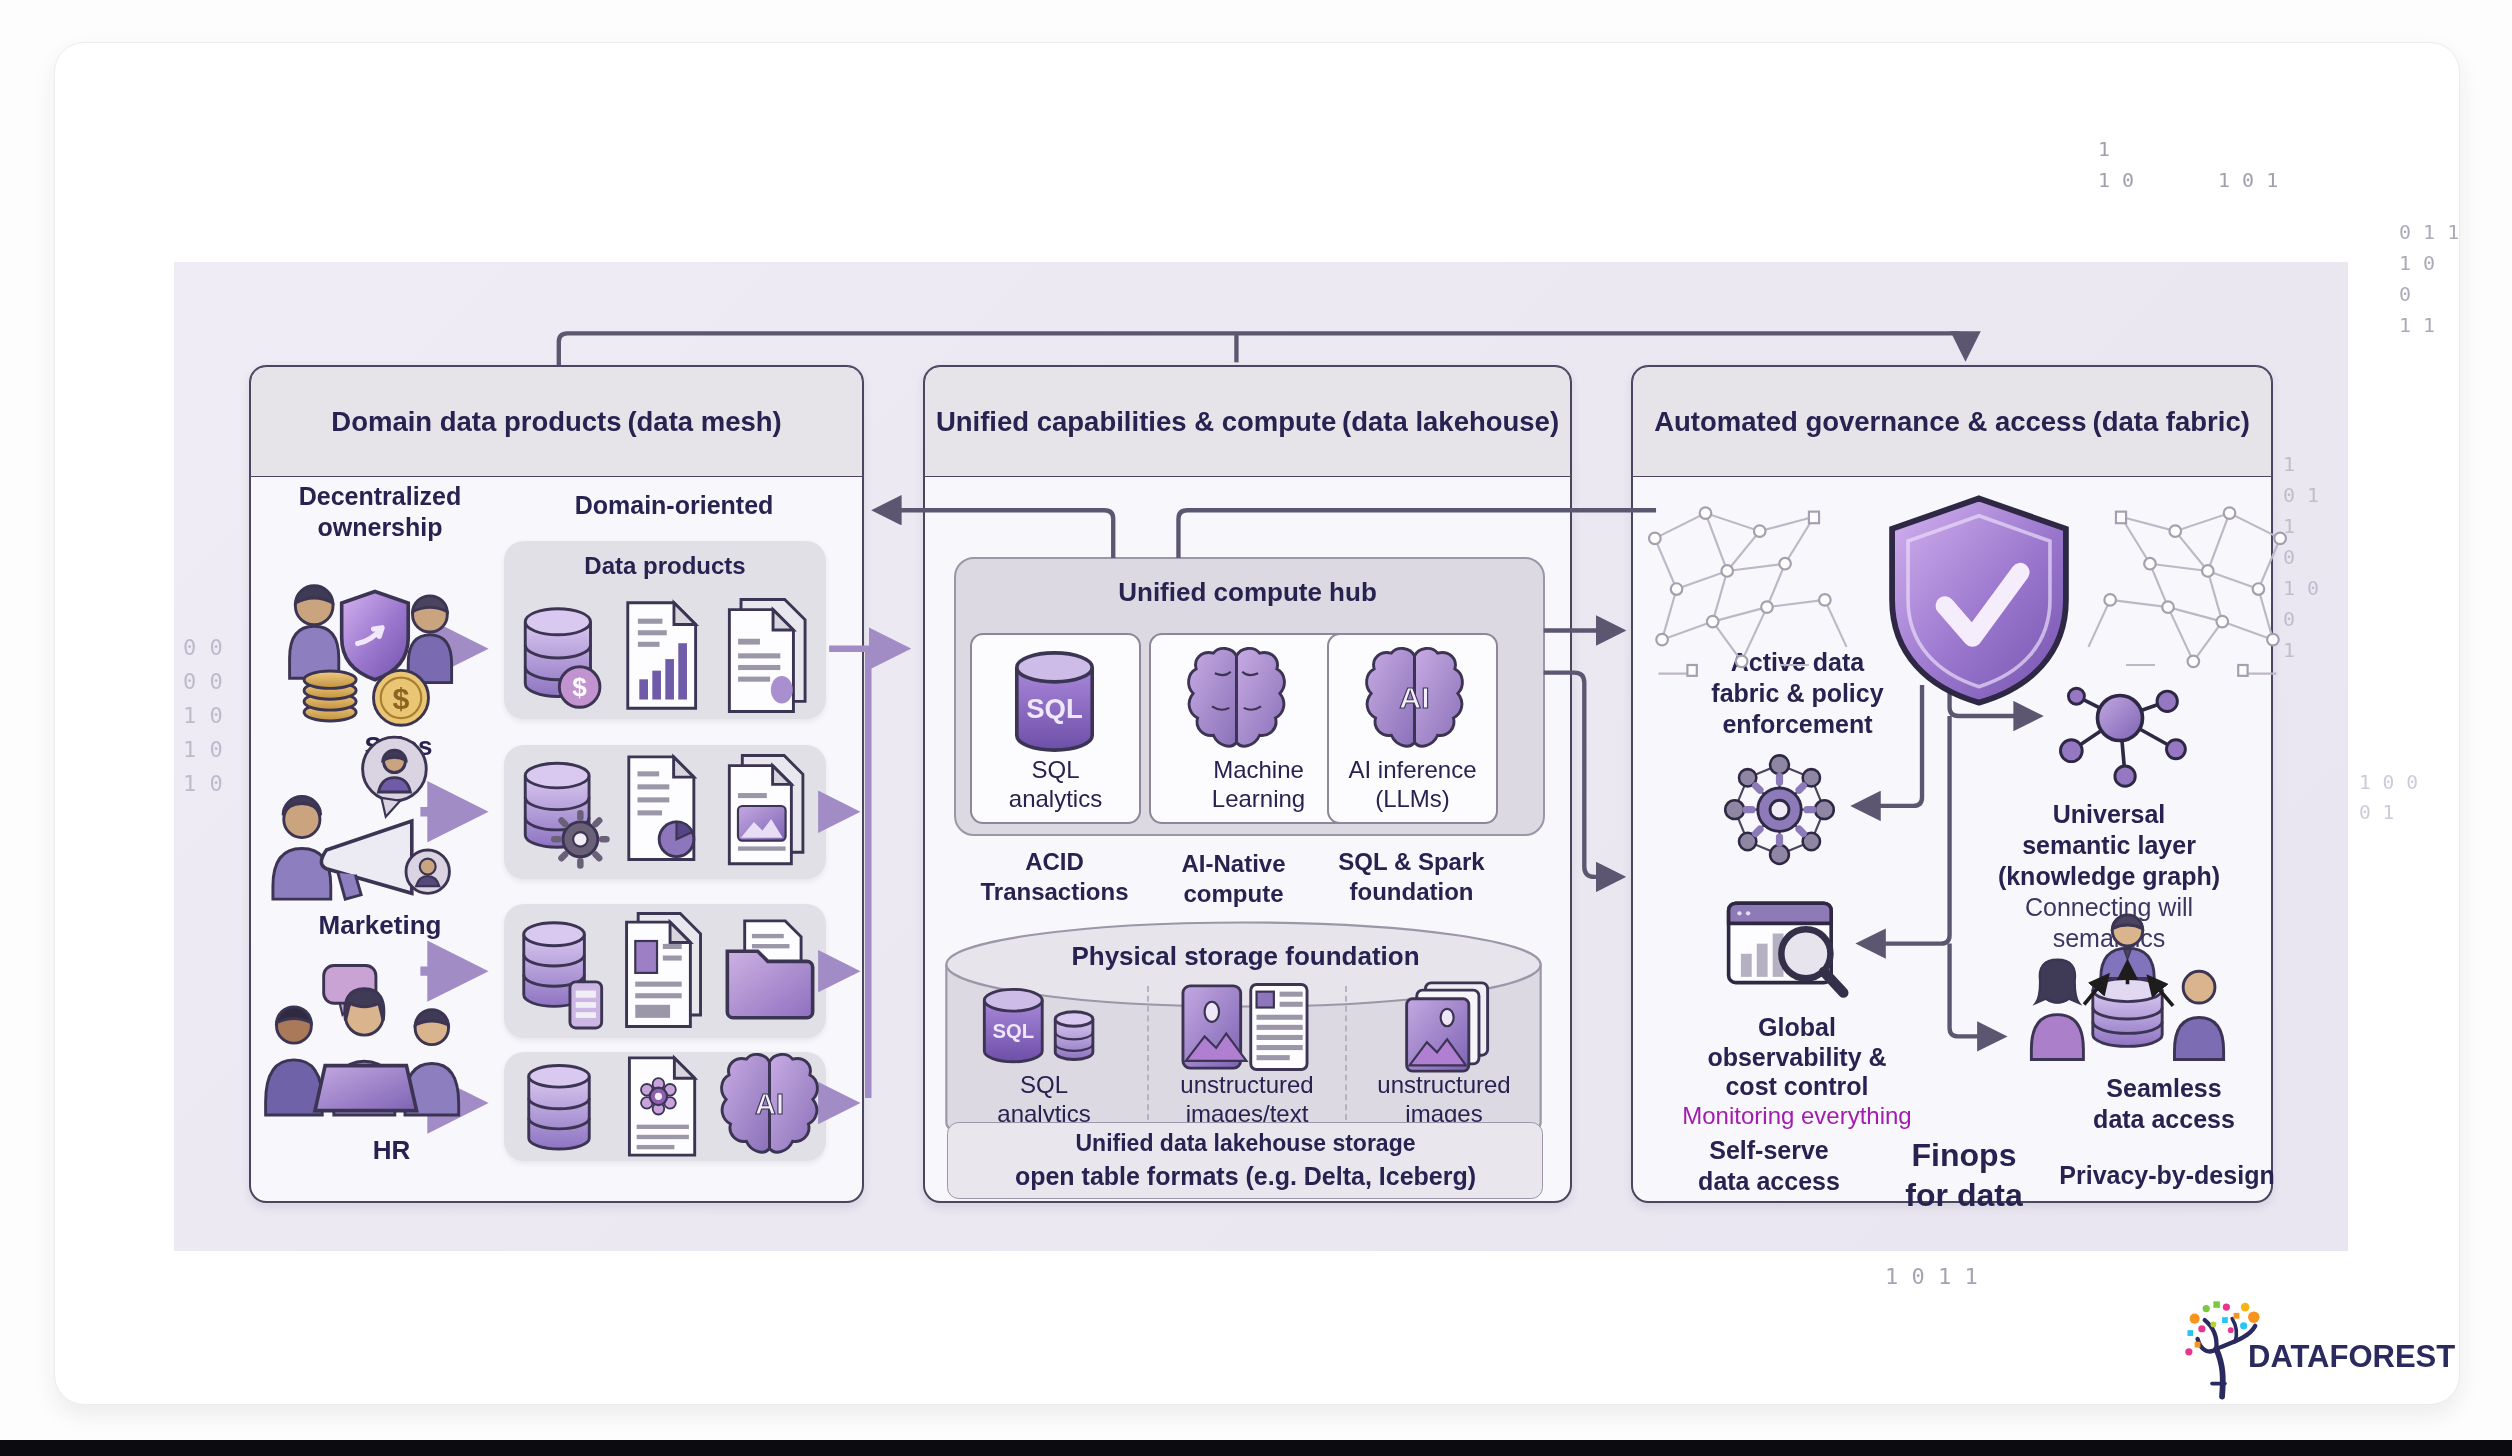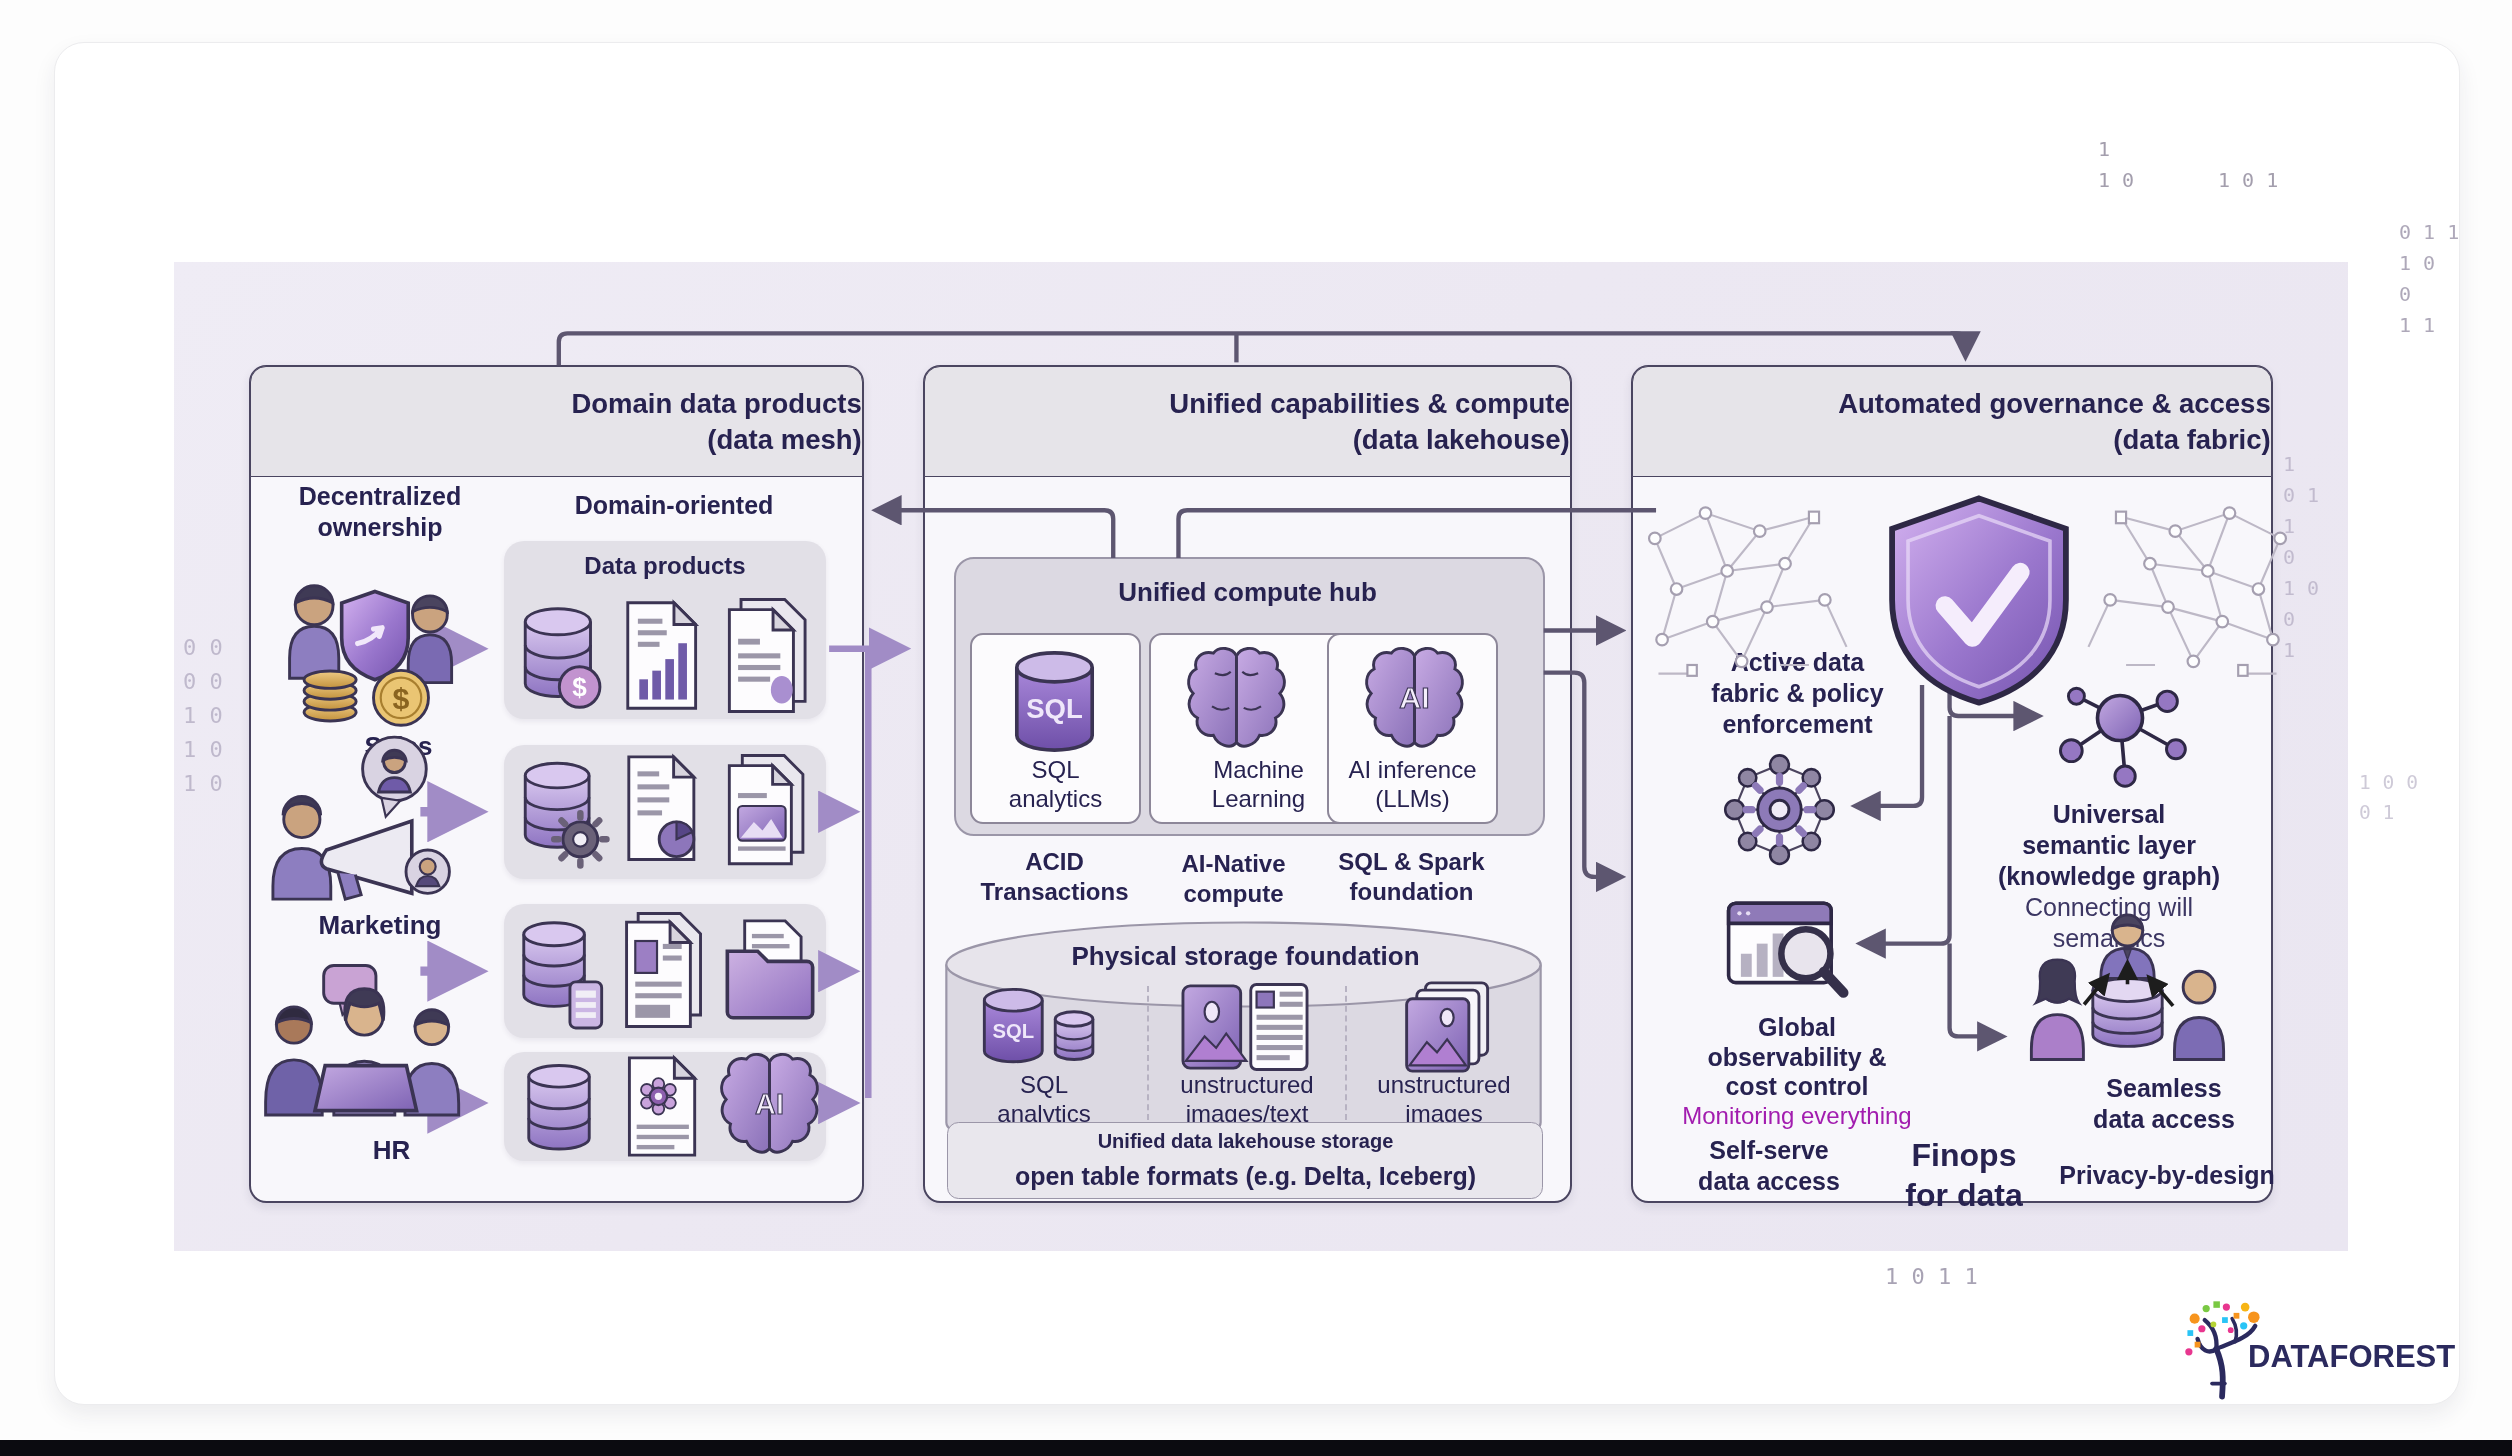--- a/index.html
+++ b/index.html
@@ -10,22 +10,22 @@
         border:1.4px solid #ececee;border-radius:30px;box-shadow:0 10px 22px rgba(40,40,60,.08);}
   .bottombar{position:absolute;left:0;bottom:0;width:2512px;height:16px;background:#0b0b10;}
   .page-title{position:absolute;left:290px;top:122px;width:1932px;text-align:center;
         font-size:51px;font-weight:bold;color:#161616;letter-spacing:-0.7px;}
   .diagram{position:absolute;left:174px;top:262px;width:2174px;height:989px;
         background:linear-gradient(135deg,#efecf5 0%,#ece8f2 45%,#eae6f1 100%);}
   
   .panel{position:absolute;top:365px;height:834px;background:#f8f7fb;border:2.2px solid #4a4560;
          border-radius:17.4px;box-shadow:0 4.3px 10px rgba(50,45,80,.10);}
   .panel-header{position:absolute;left:-0.7px;right:-0.7px;top:-0.7px;height:109px;background:#e6e4e9;
-         border:1.4px solid #4a4560;border-radius:16px 16px 0 0;display:flex;flex-direction:column;
-         align-items:flex-end;justify-content:center;gap:5.8px;}
+         border:1.4px solid #4a4560;border-radius:16px 16px 0 0;display:flex;flex-direction:row;
+         align-items:center;justify-content:center;gap:5.8px;}
   .ph-t{font-size:27.5px;font-weight:bold;line-height:1.1;text-align:center;}
   .lbl{position:absolute;text-align:center;color:#272250;font-size:24px;line-height:1.22;}
   .b{font-weight:bold;}
   .gbox{position:absolute;left:504px;width:322px;background:#e2e0e7;border-radius:20px;
         box-shadow:0 2.2px 5.8px rgba(60,55,90,.08);}
   .hub{position:absolute;left:954px;top:557px;width:587px;height:275px;background:#dcd9e2;
        border:2.2px solid #9b96a8;border-radius:20px;}
   .ccard{position:absolute;top:633px;width:167px;height:187px;background:#fcfbfd;
          border:2.2px solid #8d8799;border-radius:13px;}
   .ccard .clabel{position:absolute;left:0;right:0;bottom:8.7px;text-align:center;
@@ -155,21 +155,21 @@
   </div>
   <div class="lbl" style="left:1160px;top:1070px;width:174px;">
     <div>unstructured</div>
       <div>images/text</div>
   </div>
   <div class="lbl" style="left:1359px;top:1070px;width:170px;">
     <div>unstructured</div>
       <div>images</div>
   </div>
   <div class="footerbox"></div>
-  <div class="lbl b" style="left:950px;top:1129px;width:591px;font-size:20px;">Unified data lakehouse storage</div>
+  <div class="lbl b" style="left:950px;top:1129px;width:591px;font-size:23px;">Unified data lakehouse storage</div>
   <div class="lbl b" style="left:950px;top:1161px;width:591px;font-size:25px;">open table formats (e.g. Delta, Iceberg)</div>
 
   <div class="lbl b" style="left:1689px;top:647px;width:217px;font-size:25px;line-height:1.24;">
     <div>Active data</div>
     <div>fabric &amp; policy</div>
     <div>enforcement</div>
   </div>
   <div class="lbl" style="left:1986px;top:799px;width:246px;font-size:25px;line-height:1.24;">
     <div class="b">Universal</div>
     <div class="b">semantic layer</div>

